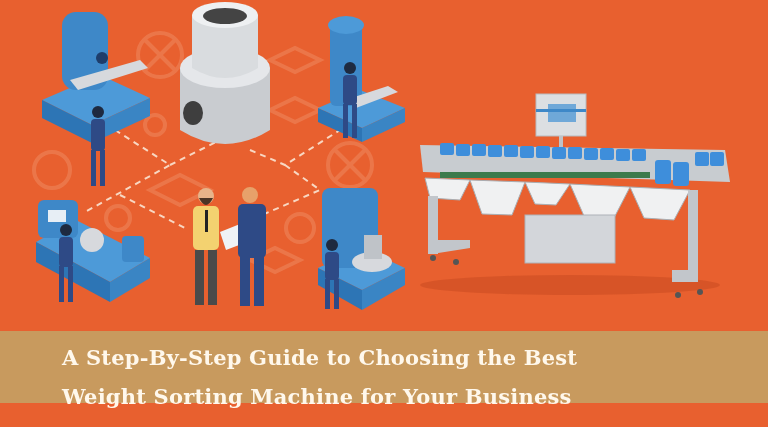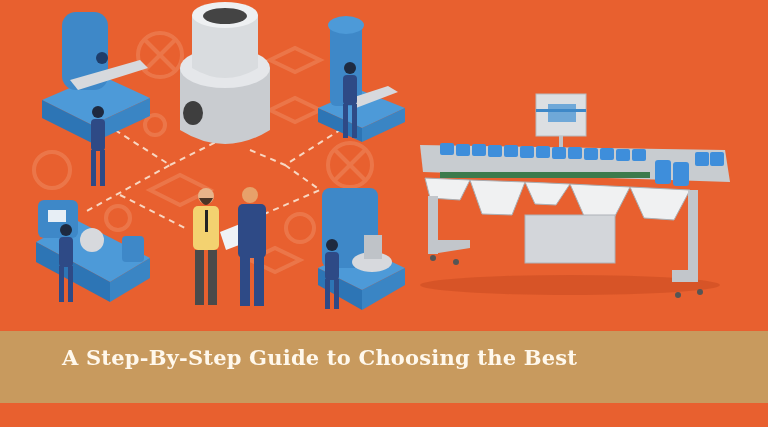--- a/index.html
+++ b/index.html
@@ -172,14 +172,15 @@
           <circle cx="433" cy="258" r="3"></circle>
           <circle cx="456" cy="262" r="3"></circle>
           <circle cx="678" cy="295" r="3"></circle>
           <circle cx="700" cy="292" r="3"></circle>
         </g>
     </g>
   </svg>
 
   <div class="caption">
     <div class="caption-line l1">A Step-By-Step Guide to Choosing the Best</div>
+    <div class="caption-line l2">Weight Sorting Machine for Your Business</div>
   </div>
 </div>
 
 </body></html>

